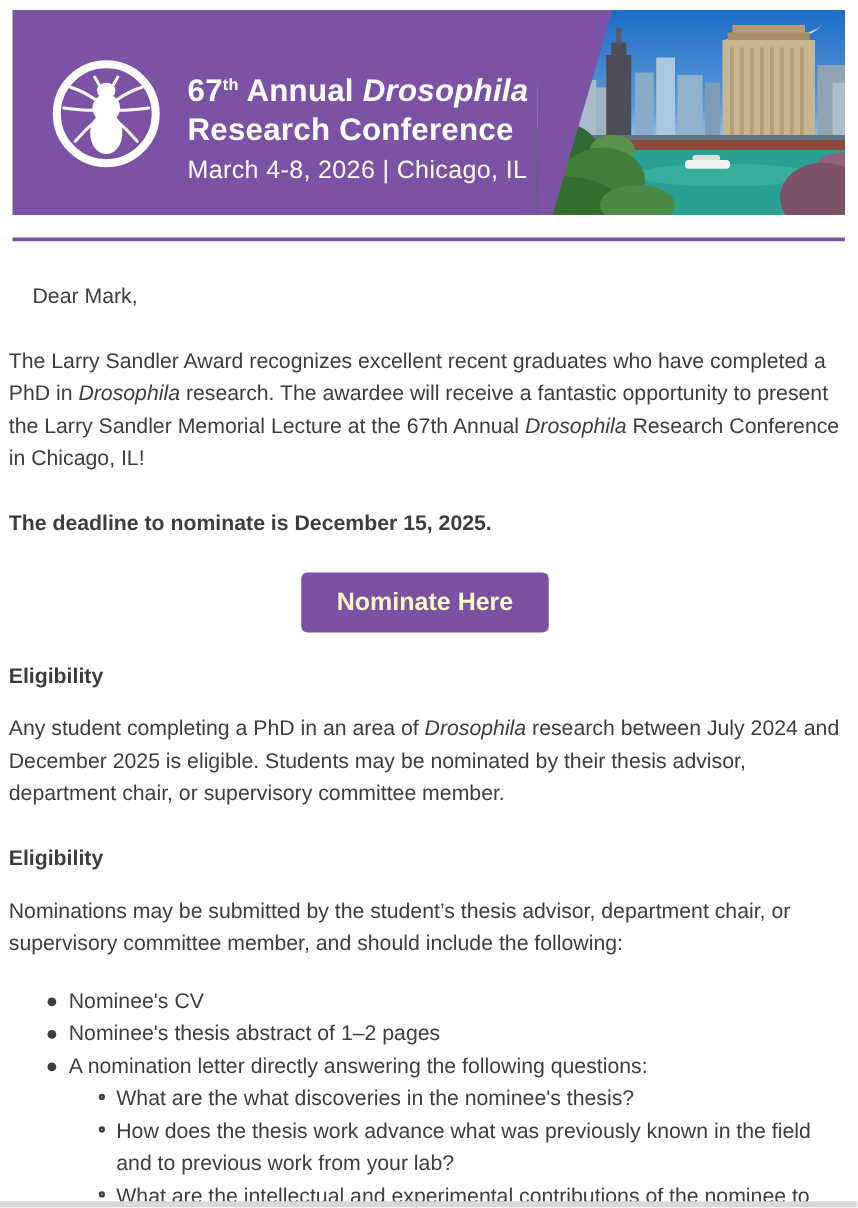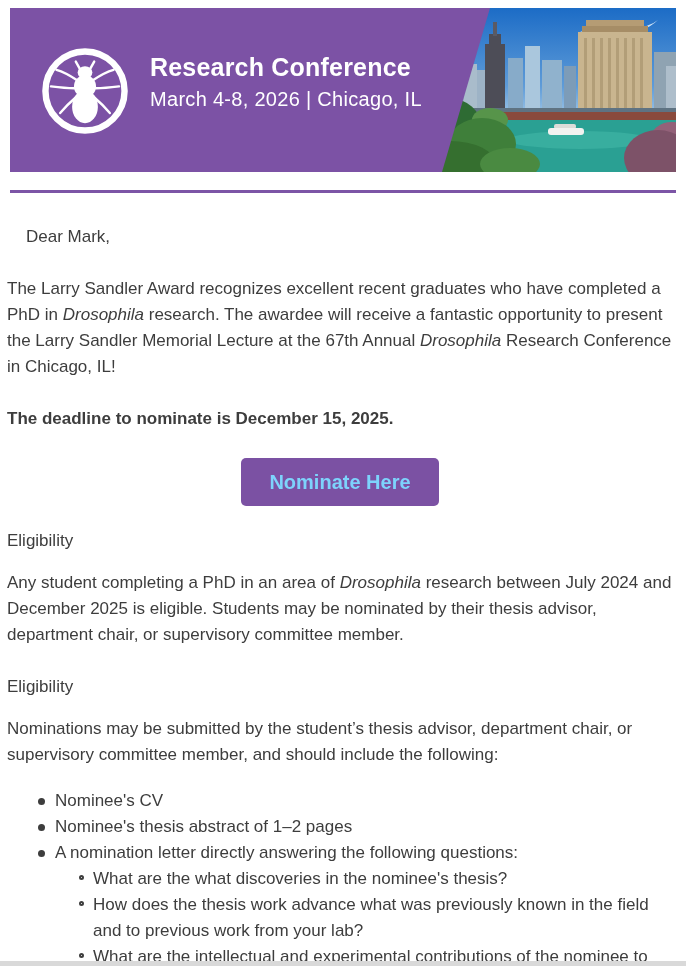--- a/index.html
+++ b/index.html
@@ -29,25 +29,25 @@
   .divider { position: absolute; left: 10px; top: 190px; width: 666px; height: 3px; background: #7c55a6; }
 
   
   .content { position: absolute; left: 7px; top: 193px; width: 666px; font-size: 17px; line-height: 26px; }
   .greeting  { margin-top: 31px; margin-left: 19px; }
   .intro     { margin-top: 26px; }
   .deadline  { margin-top: 26px; font-weight: bold; }
   .cta-row   { margin-top: 26px; text-align: center; }
   .cta-button {
     display: inline-block;
-    background: #7b51a3; color: #7dd3fc;
+    background: #7b51a3; color: #fef9c3;
     font-family: inherit; font-size: 20px; font-weight: bold; line-height: 24px;
     padding: 12px 28px; border: none; border-radius: 5px; cursor: pointer;
   }
-  .section-heading { margin-top: 22px; font-size: 17px; font-weight: normal; line-height: 26px; }
+  .section-heading { margin-top: 22px; font-size: 17px; font-weight: bold; line-height: 26px; }
   .section-heading.nominations { margin-top: 26px; }
   .section-body { margin-top: 16px; }
   em { font-style: italic; }
 
   
   .bullet-list { margin-top: 20px; }
   .li { display: flex; align-items: flex-start; }
   .bullet-disc {
     flex: none; width: 7px; height: 7px; border-radius: 50%;
     background: #3d3d3d; margin: 10px 10px 0 31px;
@@ -141,20 +141,21 @@
         <path d="M59,56 C66,62 72,68 77,74"></path>
     </g>
     <g fill="#ffffff">
       <ellipse cx="50" cy="30" rx="8" ry="7"></ellipse>
       <ellipse cx="50" cy="45" rx="12" ry="12"></ellipse>
       <ellipse cx="50" cy="67" rx="14" ry="18"></ellipse>
     </g>
   </svg>
 
   <div class="banner-text">
+    <div class="title-line"><span>67</span><sup>th</sup><span> Annual </span><em>Drosophila</em></div>
     <div class="title-line">Research Conference</div>
     <div class="banner-subtitle">March 4-8, 2026 | Chicago, IL</div>
   </div>
 </div>
 
 <div class="divider"></div>
 
 <div class="content">
 
   <p class="greeting">Dear Mark,</p>

